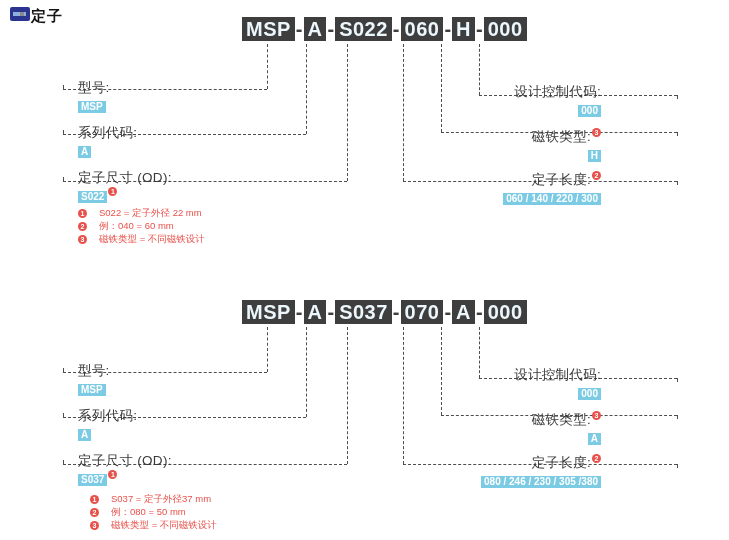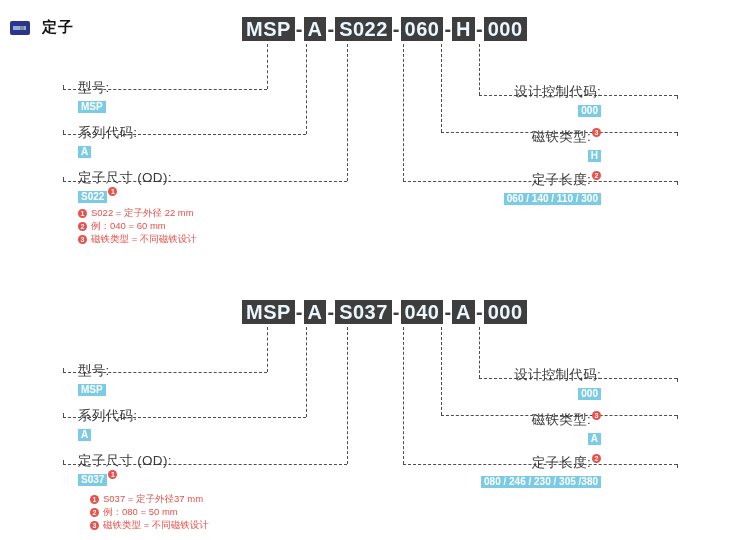--- a/index.html
+++ b/index.html
@@ -2,21 +2,21 @@
 <html><head>
 <meta charset="utf-8">
 <style>
   * { margin:0; padding:0; box-sizing:border-box; }
   body { background:#fff; }
   .canvas {
     position:relative; width:729px; height:540px; background:#ffffff;
     font-family:"Liberation Sans","DejaVu Sans",sans-serif; overflow:hidden;
   }
   
-  .page-header { position:absolute; left:10px; top:18px; display:flex; align-items:center; gap:12px; }
+  .page-header { position:absolute; left:10px; top:7px; display:flex; align-items:flex-start; gap:1px; }
   .hdr-icon { position:relative; width:20px; height:14px; background:#2B3590; border-radius:2px; display:inline-block; }
   .hdr-icon .bar { position:absolute; left:3px; top:5px; width:13px; height:4px; background:#8FB0DC; }
   .hdr-icon .notch { position:absolute; left:10px; top:5px; width:4px; height:4px; background:#8a8a8a; }
   .page-title { font-size:15px; font-weight:bold; color:#141414; letter-spacing:1px; }
 
   
   .diagram { position:absolute; left:0; width:653px; height:260px; }
   .model-title { position:absolute; left:242px; top:17px; display:flex; align-items:center; }
   .seg { background:#3E3E3E; color:#ECF7FD; font-size:20px; font-weight:bold; line-height:24px; height:24px; padding:0 4px; letter-spacing:0.5px; }
   .sep { color:#3E3E3E; font-size:20px; font-weight:bold; padding:0 1px; line-height:24px; }
@@ -25,21 +25,21 @@
   .hline { position:absolute; height:0; border-top:1px dashed #4d4d4d; }
   .tick  { position:absolute; width:1px; height:4px; background:#4d4d4d; }
 
   .lbl-block { position:absolute; }
   .lbl-block.right { text-align:right; }
   .lbl { font-size:13.5px; color:#3A3A3A; letter-spacing:0.3px; line-height:16px; white-space:nowrap;margin-top:20px; }
   .val { display:inline-block; background:#7CCBE4; color:#ffffff; font-weight:bold; font-size:10px; line-height:12px; padding:0 3px; margin-top:1px; white-space:nowrap; }
   .badge { display:inline-block; width:9px; height:9px; border-radius:50%; background:#E8504A; color:#fff; font-size:7px; line-height:9px; text-align:center; font-weight:bold; position:relative; top:-6px; margin-left:1px; }
 
   .footnotes { position:absolute; }
-  .fn-row { display:flex; align-items:center; gap:4px; font-size:9.5px; color:#E8504A; height:13px; }
+  .fn-row { display:flex; align-items:center; gap:12px; font-size:9.5px; color:#E8504A; height:13px; }
   .fn-circle { display:inline-block; flex:0 0 auto; width:9px; height:9px; border-radius:50%; background:#E8504A; color:#fff; font-size:7px; line-height:9px; text-align:center; font-weight:bold; }
 </style>
 </head>
 <body>
 
 <div class="canvas">
 
   <div class="page-header">
     <span class="hdr-icon">
         <span class="bar"></span>
@@ -104,21 +104,21 @@
     <div class="lbl-block right" style="right:52px;top:64px;">
       <div class="lbl">设计控制代码:</div>
       <span class="val">000</span>
     </div>
     <div class="lbl-block right" style="right:52px;top:109px;">
       <div class="lbl"><span>磁铁类型:</span><span class="badge">3</span></div>
       <span class="val">H</span>
     </div>
     <div class="lbl-block right" style="right:52px;top:152px;">
       <div class="lbl"><span>定子长度:</span><span class="badge">2</span></div>
-      <span class="val">060 / 140 / 110 / 300</span>
+      <span class="val">060 / 140 / 220 / 300</span>
     </div>
 
     <div class="footnotes" style="left:78px;top:207px;">
       <div class="fn-row">
           <span class="fn-circle">1</span>
           <span>S022 = 定子外径 22 mm</span>
         </div>
       <div class="fn-row">
           <span class="fn-circle">2</span>
           <span>例：040 = 60 mm</span>
@@ -132,21 +132,21 @@
 
   <div class="diagram" style="top:283px;">
 
     <div class="model-title">
       <span class="seg">MSP</span>
         <span class="sep">-</span>
         <span class="seg">A</span>
         <span class="sep">-</span>
         <span class="seg">S037</span>
         <span class="sep">-</span>
-        <span class="seg">040</span>
+        <span class="seg">070</span>
         <span class="sep">-</span>
         <span class="seg">A</span>
         <span class="sep">-</span>
         <span class="seg">000</span>
     </div>
 
     <div class="vline" style="left:267px;top:44px;height:45px;"></div>
     <div class="hline" style="left:63px;top:89px;width:204px;"></div>
     <div class="tick" style="left:63px;top:85px;"></div>
 

